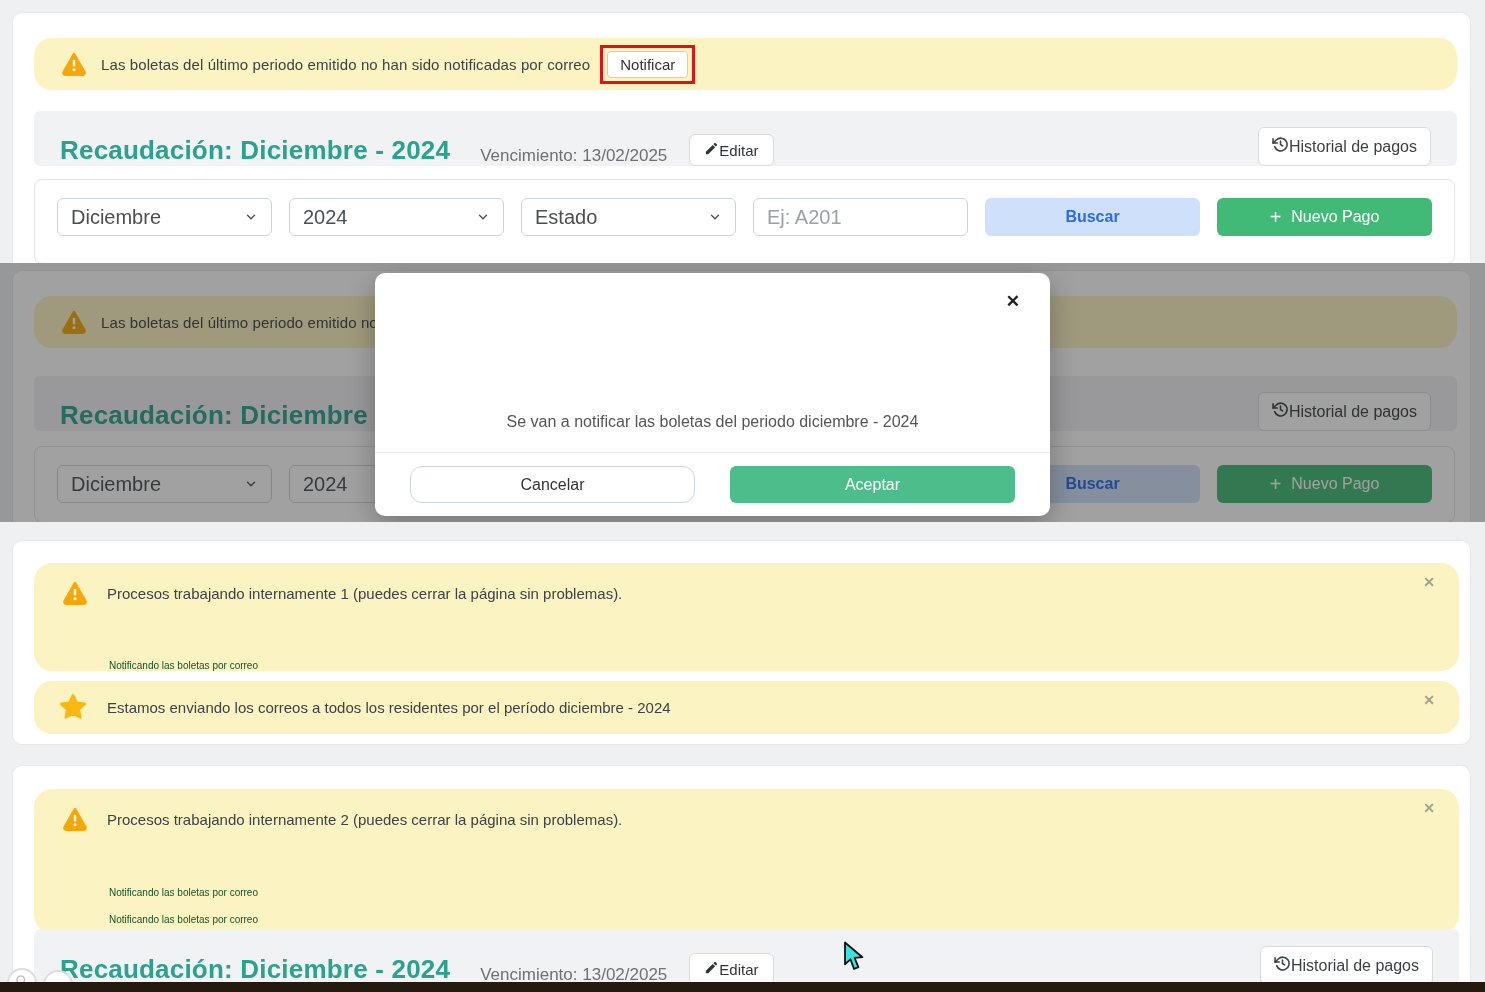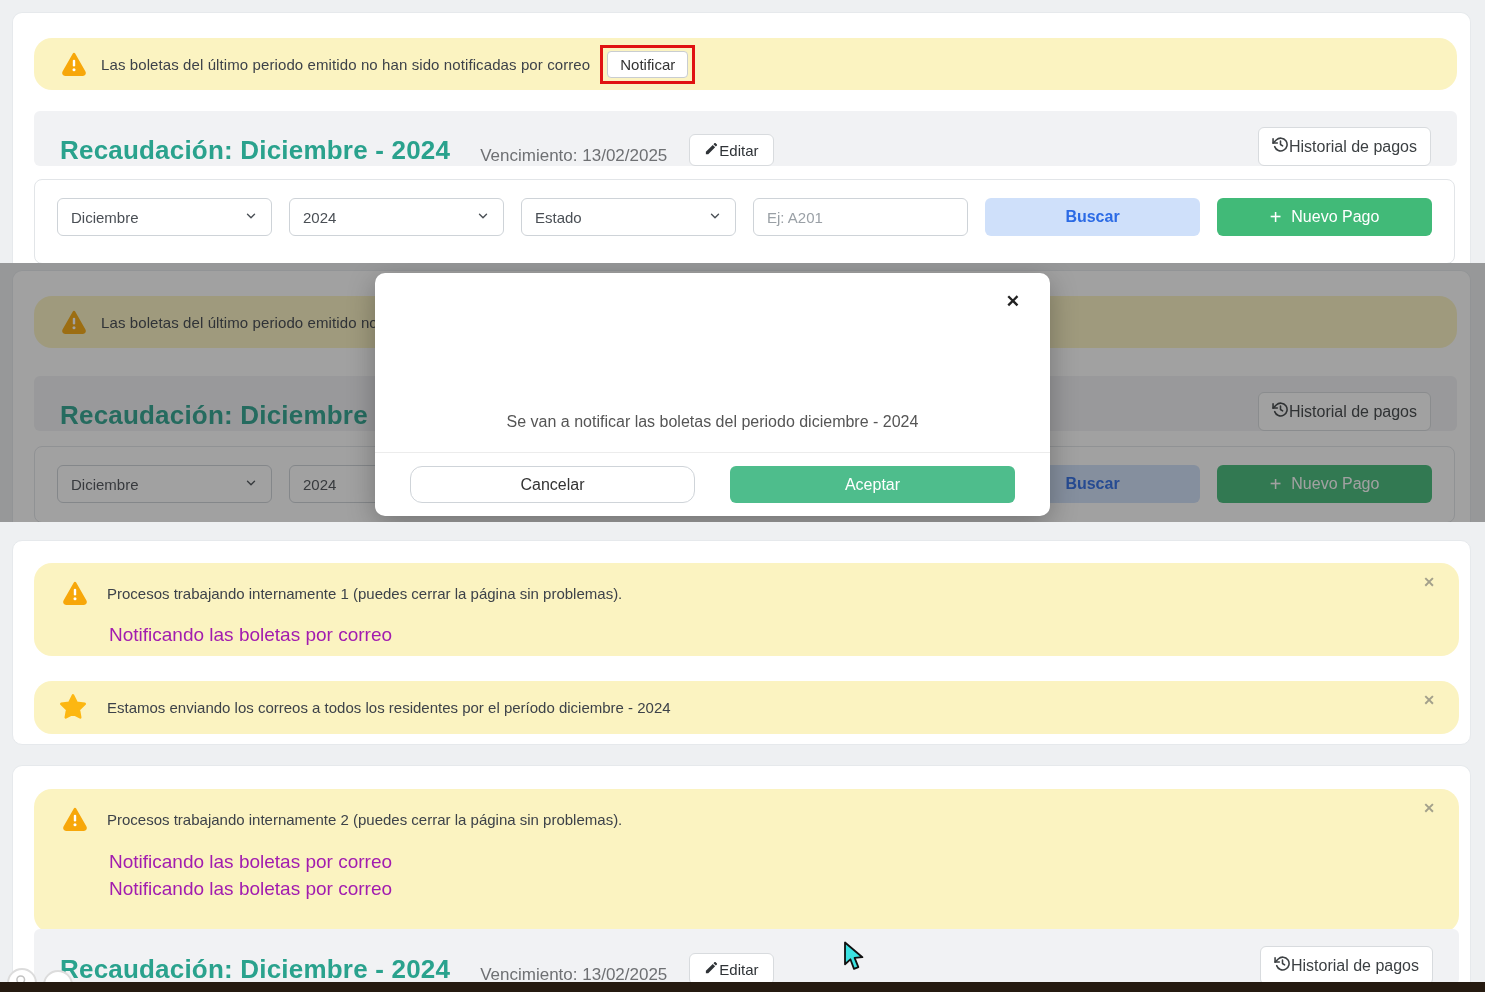--- a/index.html
+++ b/index.html
@@ -22,21 +22,21 @@
   .h-title{font-size:26px;font-weight:600;color:#2aa28d;letter-spacing:.2px;white-space:nowrap;}
   .h-due{margin-left:30px;font-size:17px;color:#6e7073;font-weight:500;white-space:nowrap;}
   .btn-white{display:flex;align-items:center;gap:0;background:#fff;border:1px solid #d8dbde;border-radius:6px;
              color:#2f3337;cursor:pointer;box-sizing:border-box;}
   .btn-edit{margin-left:22px;padding:6px 14px;font-size:15px;}
   .btn-history{margin-left:auto;padding:8px 13px;font-size:16px;color:#3c4043;}
 
   
   .filtercard{position:absolute;background:#fff;border:1px solid #e2e5e8;border-radius:8px;box-sizing:border-box;
               display:flex;justify-content:space-between;padding:18px 22px 0;}
-  .ctrl{width:215px;height:38px;box-sizing:border-box;border-radius:6px;font-size:15px;}
+  .ctrl{width:215px;height:38px;box-sizing:border-box;border-radius:6px;font-size:20px;}
   .select{border:1px solid #ced3d8;background:#fff;display:flex;align-items:center;justify-content:space-between;
           padding:0 13px;color:#4a4f55;cursor:pointer;}
   .textinput{border:1px solid #ced3d8;padding:0 13px;color:#333;outline:none;font-family:"Liberation Sans",sans-serif;}
   .textinput::placeholder{color:#9aa0a6;}
   .btn-search{border:none;background:#cfe0fa;color:#2c6be5;font-weight:700;font-size:16px;cursor:pointer;}
   .btn-new{border:none;background:#41ba78;color:#fff;font-size:16px;cursor:pointer;display:flex;
            align-items:center;justify-content:center;gap:10px;}
   .plus{font-size:20px;font-weight:400;line-height:1;}
 
   
@@ -51,21 +51,21 @@
   .modal-close{position:absolute;top:20px;right:30px;font-size:17px;font-weight:700;color:#222;cursor:pointer;line-height:1;}
   .modal-title{position:absolute;left:0;width:100%;top:64px;text-align:center;font-size:17.5px;font-weight:700;color:#343a40;}
   .modal-body{position:absolute;left:0;width:100%;top:140px;text-align:center;font-size:16px;color:#555;}
   .modal-divider{position:absolute;left:0;right:0;top:179px;border-top:1px solid #ececec;}
   .btn-cancel{position:absolute;left:35px;top:193px;width:285px;height:37px;background:#fff;border:1px solid #cfd4d9;
               border-radius:12px;font-size:16px;color:#333;cursor:pointer;}
   .btn-accept{position:absolute;left:355px;top:193px;width:285px;height:37px;background:#4ebd8c;border:none;
               border-radius:6px;font-size:16px;color:#fff;cursor:pointer;}
 
   .alert-title{position:absolute;left:73px;top:22px;font-size:15px;color:#3d4249;}
-  .alert-line{position:absolute;left:75px;font-size:19px;color:#a21caf;}
+  .alert-line{position:absolute;left:75px;font-size:10px;color:#14532d;margin-top:36px;}
 
   
   .darkbar{position:absolute;left:0;top:982px;width:1485px;height:10px;background:#251a10;z-index:50;}
   .float-circle{position:absolute;width:30px;height:30px;border-radius:50%;border:2px solid #dcdcdc;background:#fff;
                 display:flex;align-items:center;justify-content:center;z-index:5;box-sizing:border-box;}
   .dots{font-size:8px;color:#c9c9c9;letter-spacing:1px;font-weight:700;}
   .cursor{position:absolute;left:842px;top:941px;z-index:60;}
 </style>
 </head>
 <body>
@@ -194,21 +194,21 @@
       <span class="modal-close">✕</span>
       <div class="modal-body">Se van a notificar las boletas del periodo diciembre - 2024</div>
       <div class="modal-divider"></div>
       <button class="btn-cancel">Cancelar</button>
       <button class="btn-accept">Aceptar</button>
     </div>
   </div>
 
   <div class="card" style="left:12px;top:540px;width:1459px;height:205px;">
 
-    <div class="banner" style="left:21px;top:22px;width:1425px;height:93px;">
+    <div class="banner" style="left:21px;top:22px;width:1425px;height:108px;">
       <span class="abs" style="left:28px;top:17px;">
         <svg width="26" height="26" viewBox="0 0 24 24">
             <path d="M12 3 L21.5 19.5 a1.5 1.5 0 0 1 -1.3 2.25 H3.8 a1.5 1.5 0 0 1 -1.3 -2.25 Z" fill="#f7a70a" stroke="#f7a70a" stroke-width="2.5" stroke-linejoin="round"></path>
             <rect x="10.9" y="8" width="2.2" height="6.2" rx="1.1" fill="#fff"></rect>
             <circle cx="12" cy="17.3" r="1.4" fill="#fff"></circle>
           </svg>
       </span>
       <span class="alert-title">Procesos trabajando internamente 1 (puedes cerrar la página sin problemas).</span>
       <span class="alert-line" style="top:61px;">Notificando las boletas por correo</span>
       <span class="alert-close">✕</span>

